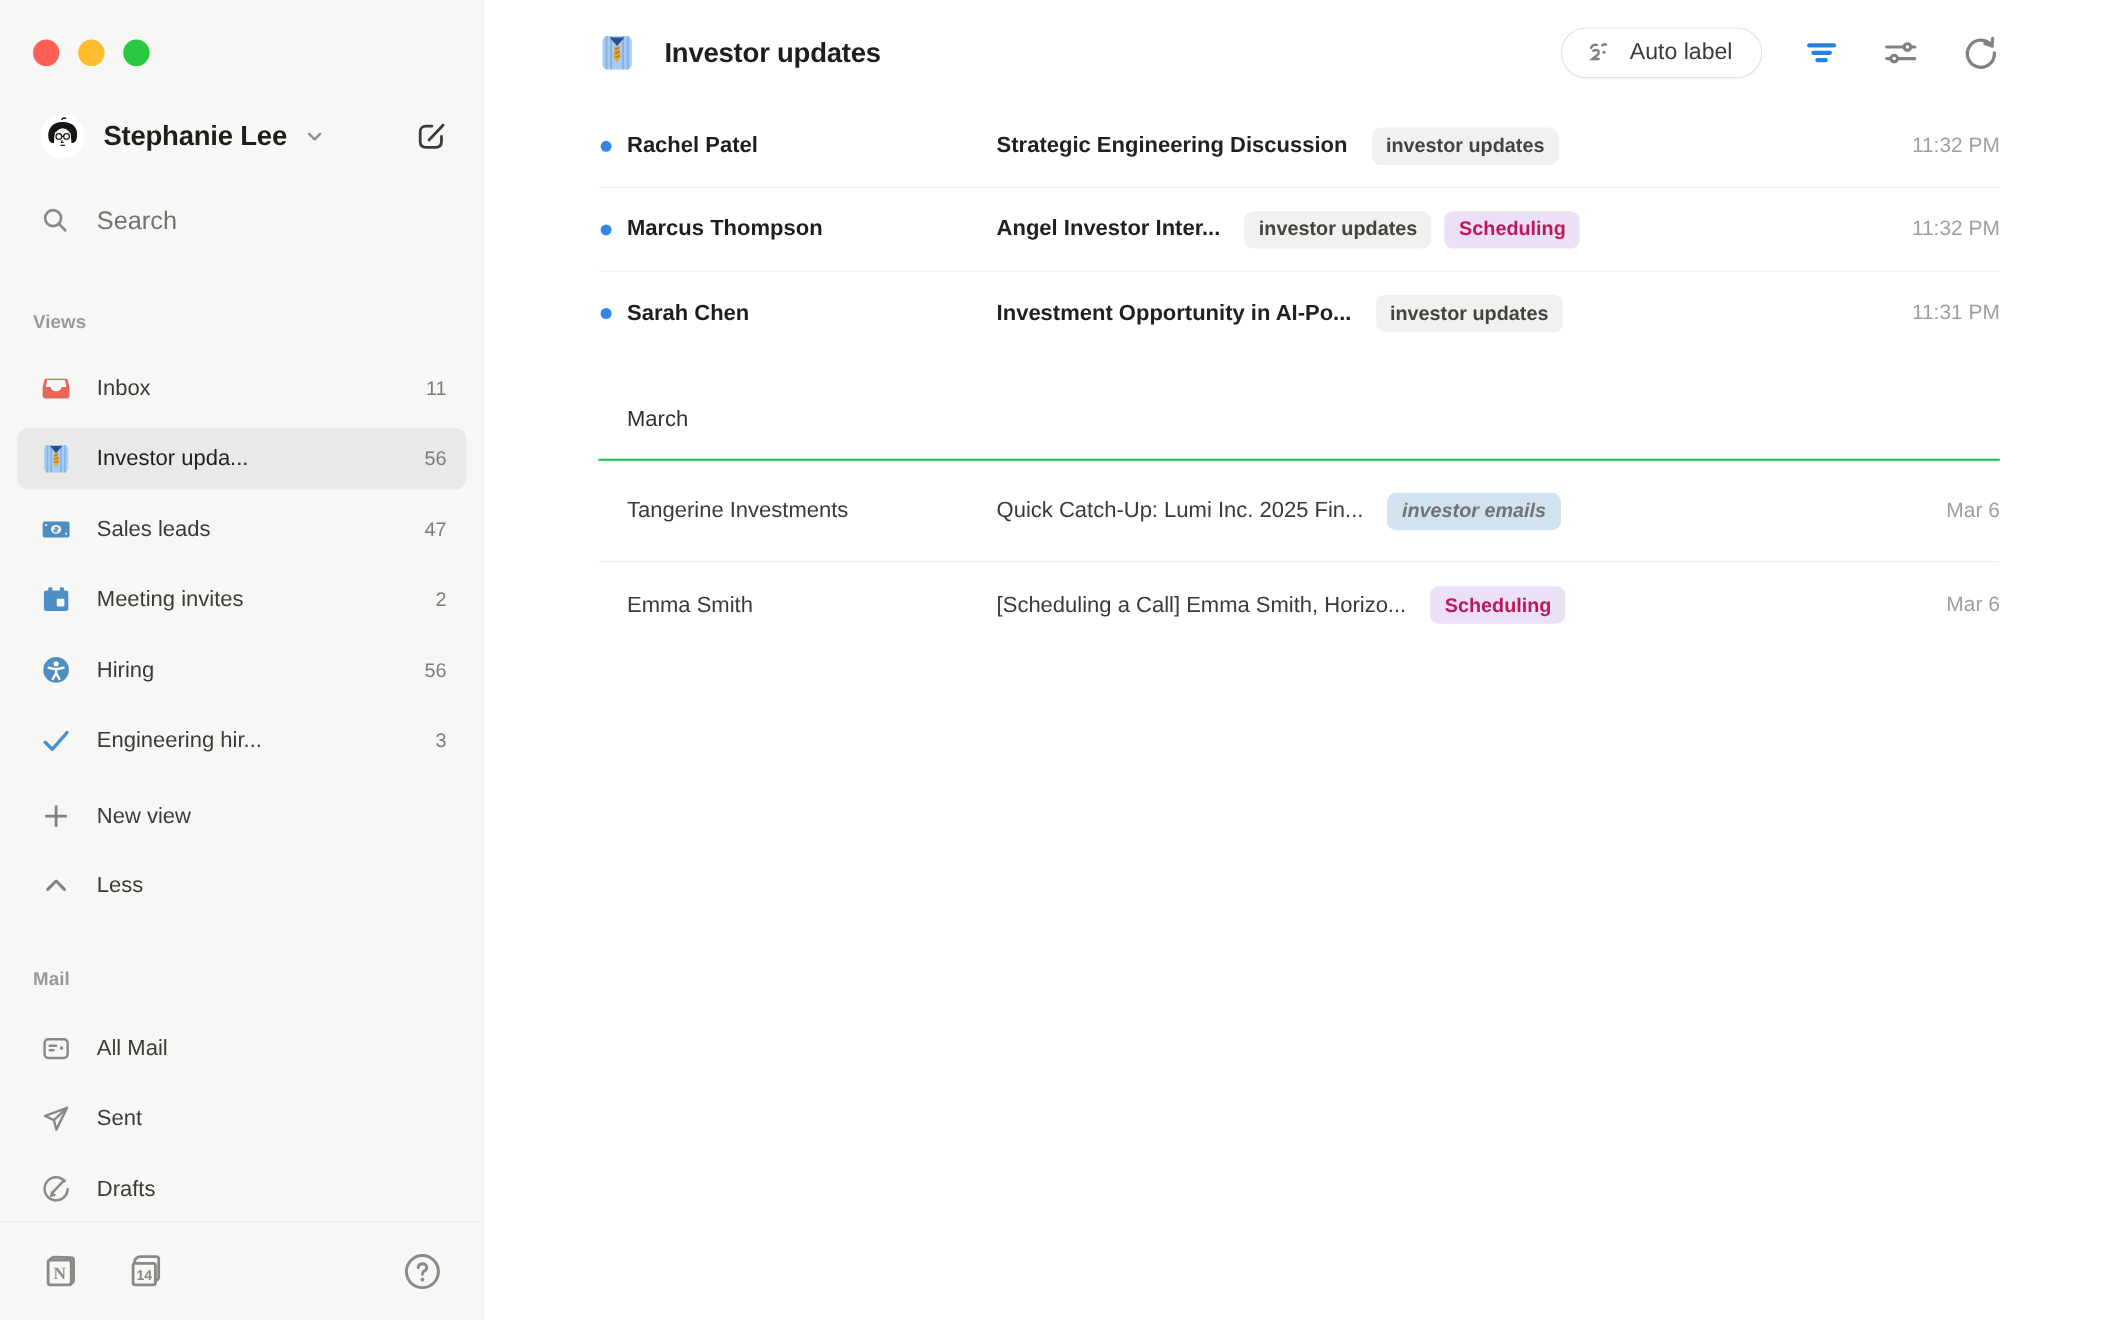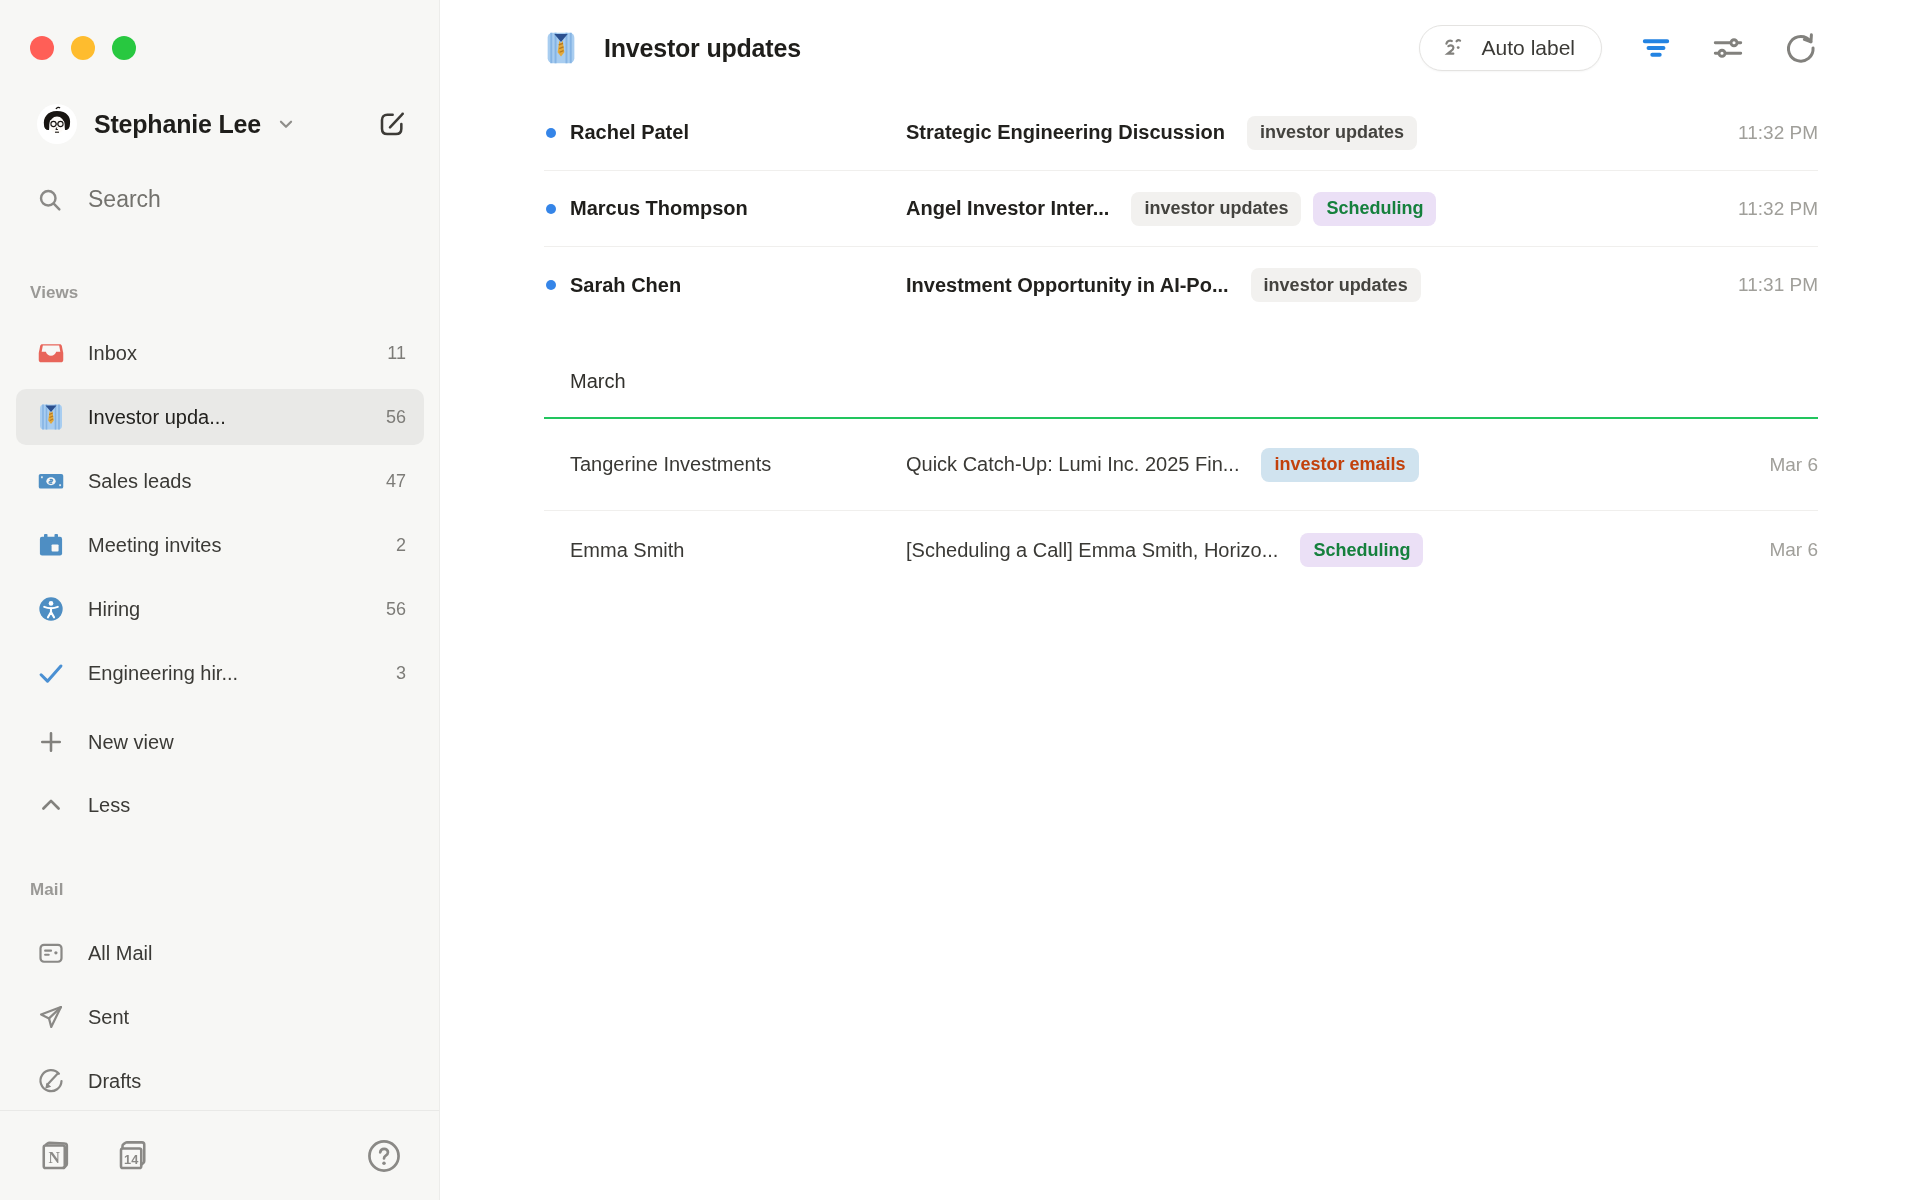--- a/index.html
+++ b/index.html
@@ -14,21 +14,21 @@
   .tl-red { background:#ff5f57; }
   .tl-yellow { background:#febc2e; }
   .tl-green { background:#28c840; }
 
   .profile { position:absolute; top:100px; left:36px; right:30px; height:48px; display:flex; align-items:center; }
   .avatar { width:42px; height:42px; flex:0 0 42px; }
   .profile-name { margin-left:16px; font-size:25px; font-weight:700; color:#1f1e1b; letter-spacing:-0.2px; }
   .profile-chevron { margin-left:14px; display:flex; align-items:center; }
   .compose-btn { margin-left:auto; width:34px; height:34px; display:flex; align-items:center; justify-content:center; cursor:pointer; }
 
-  .search-row { position:absolute; top:186px; left:36px; display:flex; gap:24px; cursor:pointer; }
+  .search-row { position:absolute; top:186px; left:36px; display:flex; align-items:center; gap:24px; cursor:pointer; }
   .search-label { font-size:23px; color:#73726d; }
 
   .section-label { position:absolute; left:30px; font-size:17px; font-weight:600; color:#9a9996; letter-spacing:0.1px; }
   .lbl-views { top:283px; }
   .lbl-mail  { top:880px; }
 
   .nav-item { position:absolute; left:16px; width:408px; height:56px; display:flex; align-items:center; border-radius:10px; cursor:pointer; padding:0 18px 0 20px; }
   .nav-item.selected { background:#e9e9e7; }
   .nav-icon { width:30px; height:30px; flex:0 0 30px; display:flex; align-items:center; justify-content:center; }
   .nav-label { margin-left:22px; font-size:20px; color:#3b3a36; white-space:nowrap; overflow:hidden; }
@@ -57,22 +57,22 @@
   .dot-col { width:26px; flex:0 0 26px; display:flex; align-items:center; }
   .unread-dot { width:10px; height:10px; border-radius:50%; background:#3585e8; margin-left:2px; }
   .sender-col { width:336px; flex:0 0 336px; font-size:20px; color:#3a3935; white-space:nowrap; overflow:hidden; }
   .email-row.unread .sender-col { font-weight:700; color:#1f1e1b; }
   .subject-wrap { display:flex; align-items:center; gap:22px; min-width:0; }
   .subject { font-size:20px; color:#3a3935; white-space:nowrap; }
   .email-row.unread .subject { font-weight:600; color:#22211e; }
   .tags { display:flex; align-items:center; gap:12px; }
   .tag { height:34px; display:flex; align-items:center; padding:0 13px; border-radius:8px; font-size:18px; font-weight:600; white-space:nowrap; }
   .tag--gray   { background:#f2f1ef; color:#44433f; }
-  .tag--purple { background:#ebe0f6; color:#15803d; }
-  .tag--blue   { background:#d0e3ef; color:#c2410c; }
+  .tag--purple { background:#ebe0f6; color:#be185d; }
+  .tag--blue   { background:#d0e3ef; color:#737373;font-style:italic; }
   .time-col { margin-left:auto; font-size:19px; color:#a09f9a; white-space:nowrap; padding-left:24px; }
 
   .r1 { top:95px;  height:76px; }
   .r2 { top:171px; height:76px; }
   .r3 { top:247px; height:76px; }
   .march-hdr { position:absolute; left:0; right:0; top:345px; height:74px; display:flex; align-items:center; border-bottom:2px solid #22c55e; }
   .march-label { font-size:20px; font-weight:500; color:#32312d; margin-left:26px; }
   .r4 { top:419px; height:92px; }
   .r5 { top:511px; height:78px; }
   .r4 .dot-col, .r5 .dot-col { visibility:hidden; }

